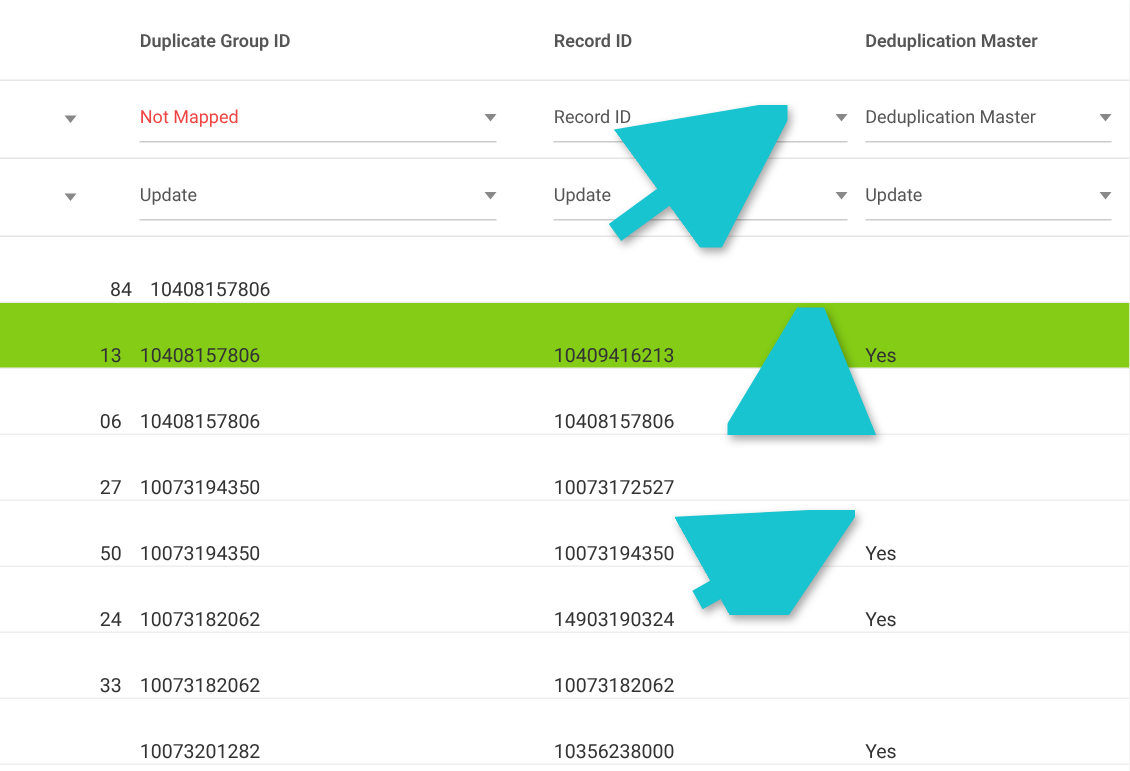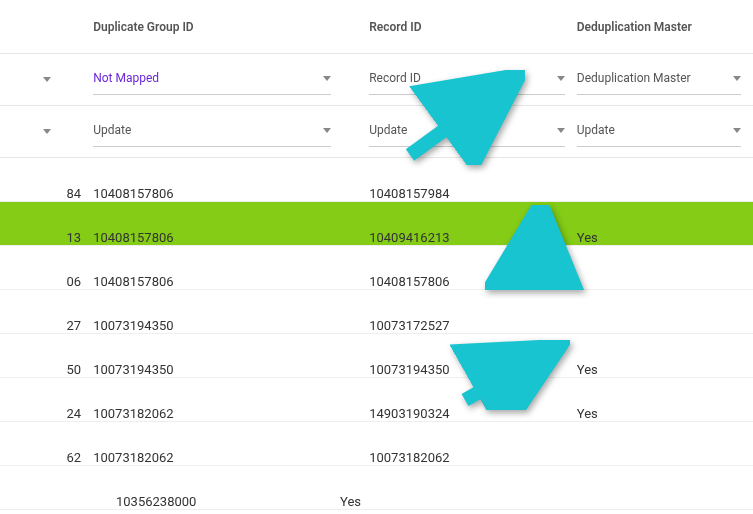--- a/index.html
+++ b/index.html
@@ -60,21 +60,21 @@
     display: flex;
     justify-content: space-between;
     align-items: center;
     border-bottom: 1px solid #ccc;
     height: 30px;
     cursor: pointer;
     font-size: 12px;
     color: #555;
     padding-bottom: 2px;
   }
-  .dropdown.notmapped { color: #6d28d9; }
+  .dropdown.notmapped { color: #ef4444; }
   .caret {
     width: 0; height: 0;
     border-left: 4px solid transparent;
     border-right: 4px solid transparent;
     border-top: 5px solid #888;
   }
   .caret-standalone {
     width: 0; height: 0;
     border-left: 4px solid transparent;
     border-right: 4px solid transparent;
@@ -148,21 +148,20 @@
         <span>Update</span>
         <span class="caret"></span>
       </div>
     </div>
   </div>
 
   <div id="rows-container">
       <div class="data-row">
         <div class="col0 cell partial">84</div>
         <div class="col1 cell">10408157806</div>
-        <div class="col2 cell">10408157984</div>
         <div class="col3 cell"></div>
       </div>
       <div class="data-row highlighted">
         <div class="col0 cell partial">13</div>
         <div class="col1 cell">10408157806</div>
         <div class="col2 cell">10409416213</div>
         <div class="col3 cell">Yes</div>
       </div>
       <div class="data-row">
         <div class="col0 cell partial">06</div>
@@ -182,27 +181,28 @@
         <div class="col2 cell">10073194350</div>
         <div class="col3 cell">Yes</div>
       </div>
       <div class="data-row">
         <div class="col0 cell partial">24</div>
         <div class="col1 cell">10073182062</div>
         <div class="col2 cell">14903190324</div>
         <div class="col3 cell">Yes</div>
       </div>
       <div class="data-row">
-        <div class="col0 cell partial">62</div>
+        <div class="col0 cell partial">33</div>
         <div class="col1 cell">10073182062</div>
         <div class="col2 cell">10073182062</div>
         <div class="col3 cell"></div>
       </div>
       <div class="data-row">
         <div class="col0 cell partial"></div>
+        <div class="col1 cell">10073201282</div>
         <div class="col2 cell">10356238000</div>
         <div class="col3 cell">Yes</div>
       </div>
     </div>
 
 </div>
 
 <svg class="arrow" style="left:395px; top:70px;" width="130" height="95">
   <defs>
       <marker id="ah1" markerWidth="8" markerHeight="8" refX="6" refY="4" orient="auto">

